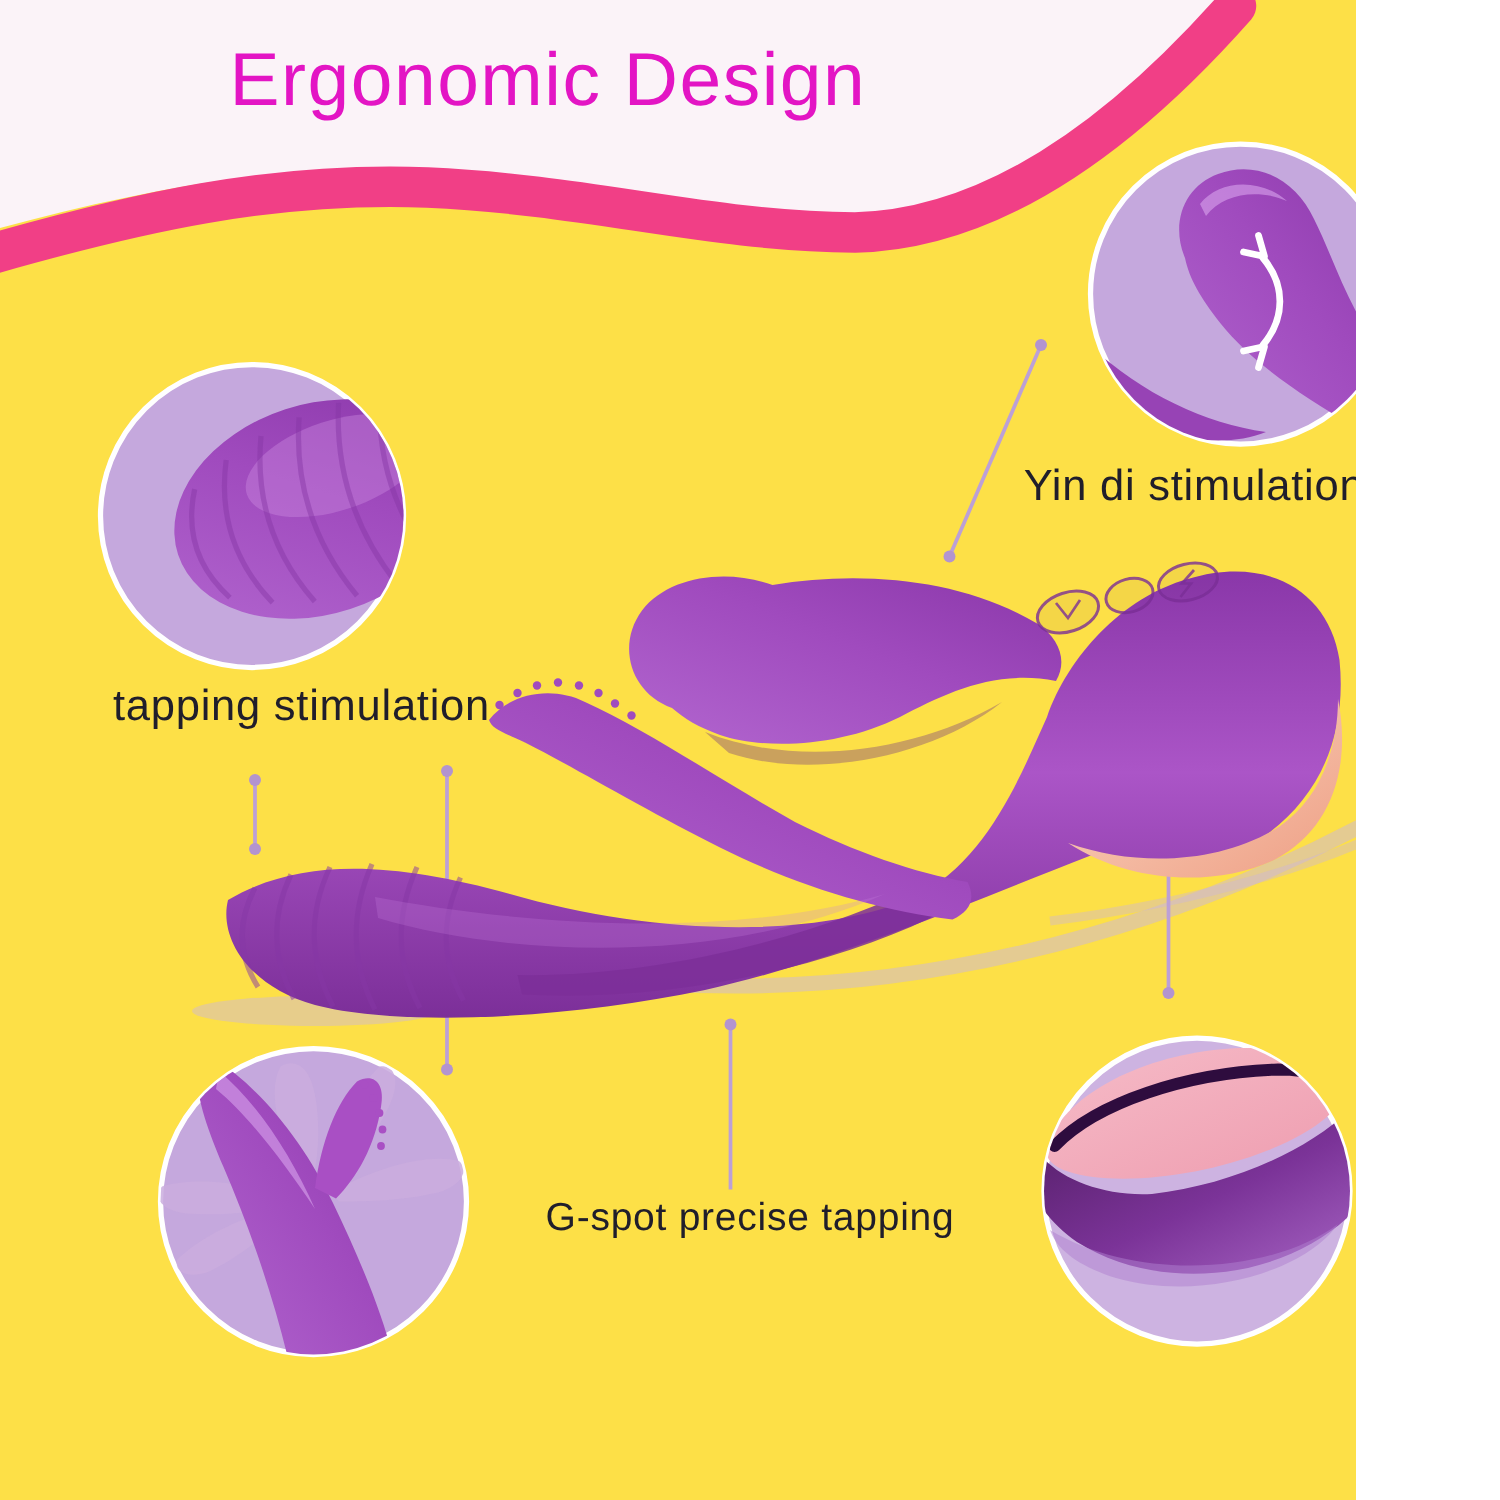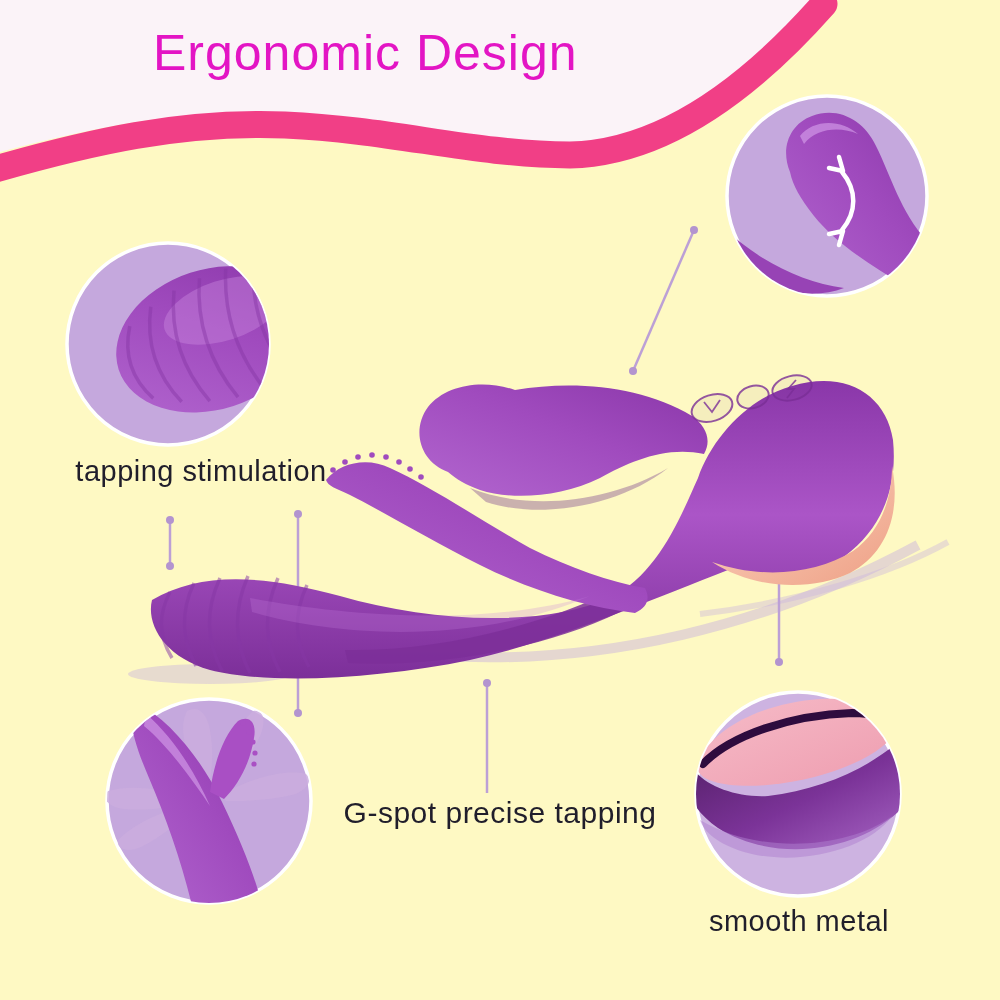--- a/index.html
+++ b/index.html
@@ -1,31 +1,31 @@
 <!DOCTYPE html>
 <html><head>
 <meta charset="utf-8">
 <style>
   html,body{margin:0;padding:0;}
   .stage{
-    position:relative;width:1000px;height:1000px;overflow:hidden;
-    background:#fef9c3;
+    position:relative;width:904px;height:1000px;overflow:hidden;
+    background:#fde047;
     font-family:"Liberation Sans", sans-serif;
   }
   .scene{position:absolute;left:0;top:0;}
   .title{
     position:absolute;left:153px;top:24px;margin:0;
     font-size:50px;font-weight:500;letter-spacing:1px;
     color:#E315C4;white-space:nowrap;
   }
   .label{
     position:absolute;transform:translateX(-50%);
     color:#201E2B;font-size:29px;letter-spacing:0.5px;white-space:nowrap;
   }
-  .label.small{font-size:30px;}
+  .label.small{font-size:26px;}
   #label-clitoral{left:796px;top:308px;}
   #label-thread{left:201px;top:455px;}
   #label-flapping{left:214px;top:904px;}
   #label-tapping{left:500px;top:796px;}
   #label-metal{left:799px;top:905px;}
 </style>
 </head>
 <body>
 
 <div class="stage">
@@ -250,16 +250,16 @@
                  C 870,768 820,790 768,796
                  C 734,798 700,784 690,764
                  C 686,756 683,748 684,742 Z" fill="url(#gradDarkBody)"></path>
         <path d="M 700,820 C 760,856 850,848 892,816 C 870,848 800,868 744,852 C 718,844 704,832 700,820 Z" fill="#B07FD0" opacity="0.5"></path>
       </g>
     </g>
   </svg>
 
   <h1 class="title">Ergonomic Design</h1>
 
+  <div class="label" id="label-clitoral">Yin di stimulation</div>
   <div class="label" id="label-thread">tapping stimulation</div>
   <div class="label small" id="label-tapping">G-spot precise tapping</div>
-  <div class="label" id="label-metal">smooth metal</div>
 </div>
 
 </body></html>

